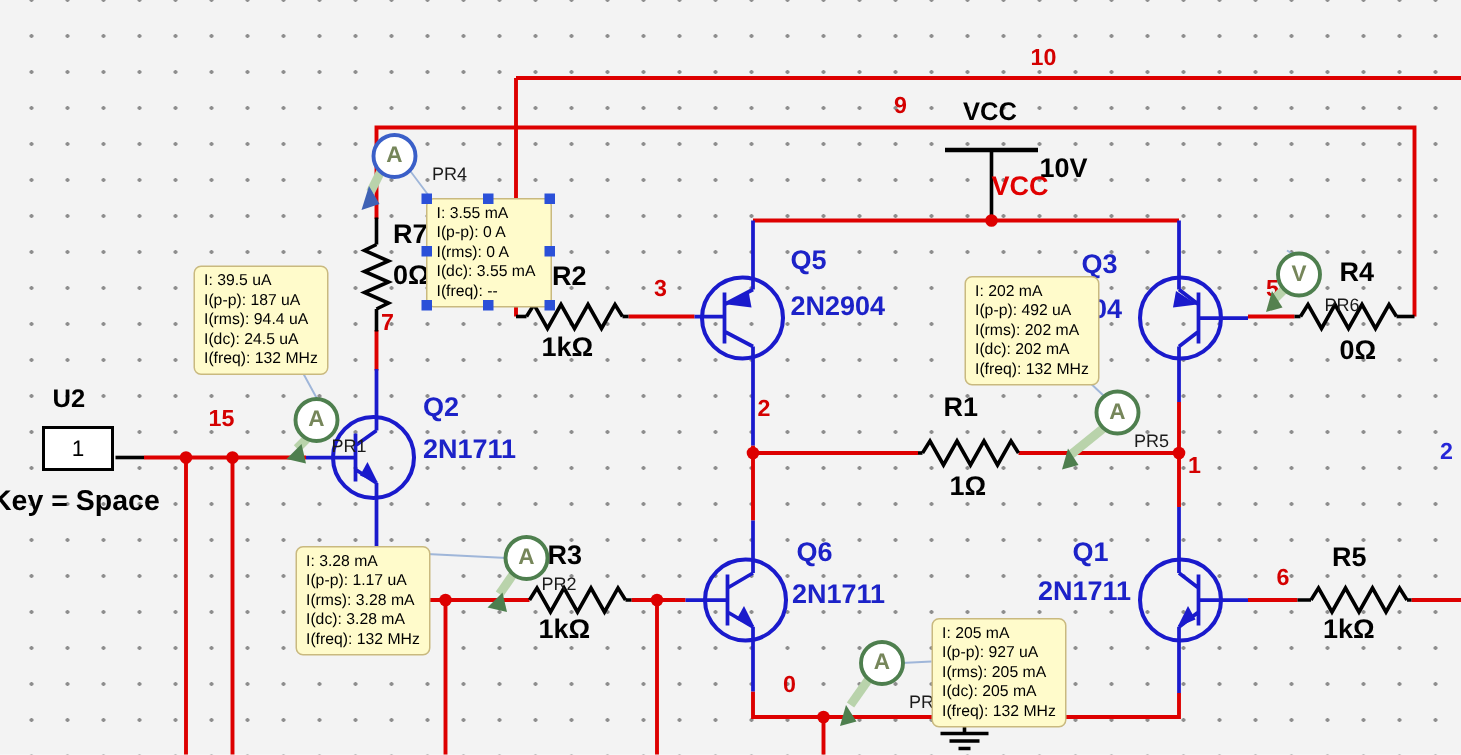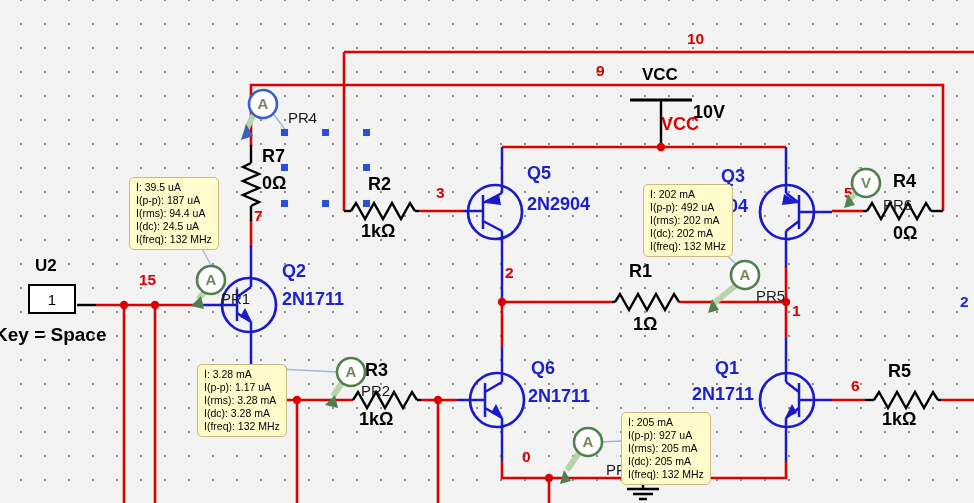--- a/index.html
+++ b/index.html
@@ -10,21 +10,21 @@
     background-size:24px 24px;background-position:9px 12px;
     font-family:"Liberation Sans",sans-serif;
   }
   .abs{position:absolute;white-space:nowrap;}
   svg.layer{position:absolute;left:0;top:0;z-index:1;}
   svg.layer2{position:absolute;left:0;top:0;z-index:3;}
   .lbl{font-weight:bold;font-size:18px;color:#000;z-index:2;}
   .blbl{font-weight:bold;font-size:18px;color:#1c22c8;z-index:2;}
   .net{font-weight:bold;font-size:15.5px;color:#d40000;z-index:2;}
   .netblue{font-weight:bold;font-size:15.5px;color:#2626d8;z-index:2;}
-  .prlbl{font-size:15px;color:#1a1a1a;z-index:2;text-align:right;}
+  .prlbl{font-size:12px;color:#1a1a1a;z-index:2;text-align:right;}
   .ybox{
     background:#fffbcb;border:1px solid #c9b97f;border-radius:5px;
     padding:3px 6px;font-size:10.5px;line-height:13px;color:#000;z-index:4;
   }
   .ybox div{white-space:nowrap;}
   .pletter{font-weight:bold;font-size:15px;color:#76865a;z-index:5;text-align:center;width:16px;}
   .handle{width:7px;height:7px;background:#2b50d8;z-index:5;}
   .u2box{width:44px;height:26px;background:#fff;border:2px solid #000;z-index:2;
          font-size:15px;color:#000;display:flex;align-items:center;justify-content:center;}
   .u2lbl{font-weight:bold;font-size:17px;color:#000;z-index:2;}
@@ -242,20 +242,27 @@
   <div class="abs pletter" style="left:858px;top:174px;">V</div>
 
   <div class="abs ybox" style="left:129px;top:177px;">
     <div>I: 39.5 uA</div>
     <div>I(p-p): 187 uA</div>
     <div>I(rms): 94.4 uA</div>
     <div>I(dc): 24.5 uA</div>
     <div>I(freq): 132 MHz</div>
   </div>
 
+  <div class="abs ybox" style="left:284px;top:132px;width:70px;">
+    <div>I: 3.55 mA</div>
+    <div>I(p-p): 0 A</div>
+    <div>I(rms): 0 A</div>
+    <div>I(dc): 3.55 mA</div>
+    <div>I(freq): --</div>
+  </div>
 
   <div class="abs handle" style="left:281px;top:129px;"></div>
   <div class="abs handle" style="left:322px;top:129px;"></div>
   <div class="abs handle" style="left:363px;top:129px;"></div>
   <div class="abs handle" style="left:281px;top:164px;"></div>
   <div class="abs handle" style="left:363px;top:164px;"></div>
   <div class="abs handle" style="left:281px;top:200px;"></div>
   <div class="abs handle" style="left:322px;top:200px;"></div>
   <div class="abs handle" style="left:363px;top:200px;"></div>
 

